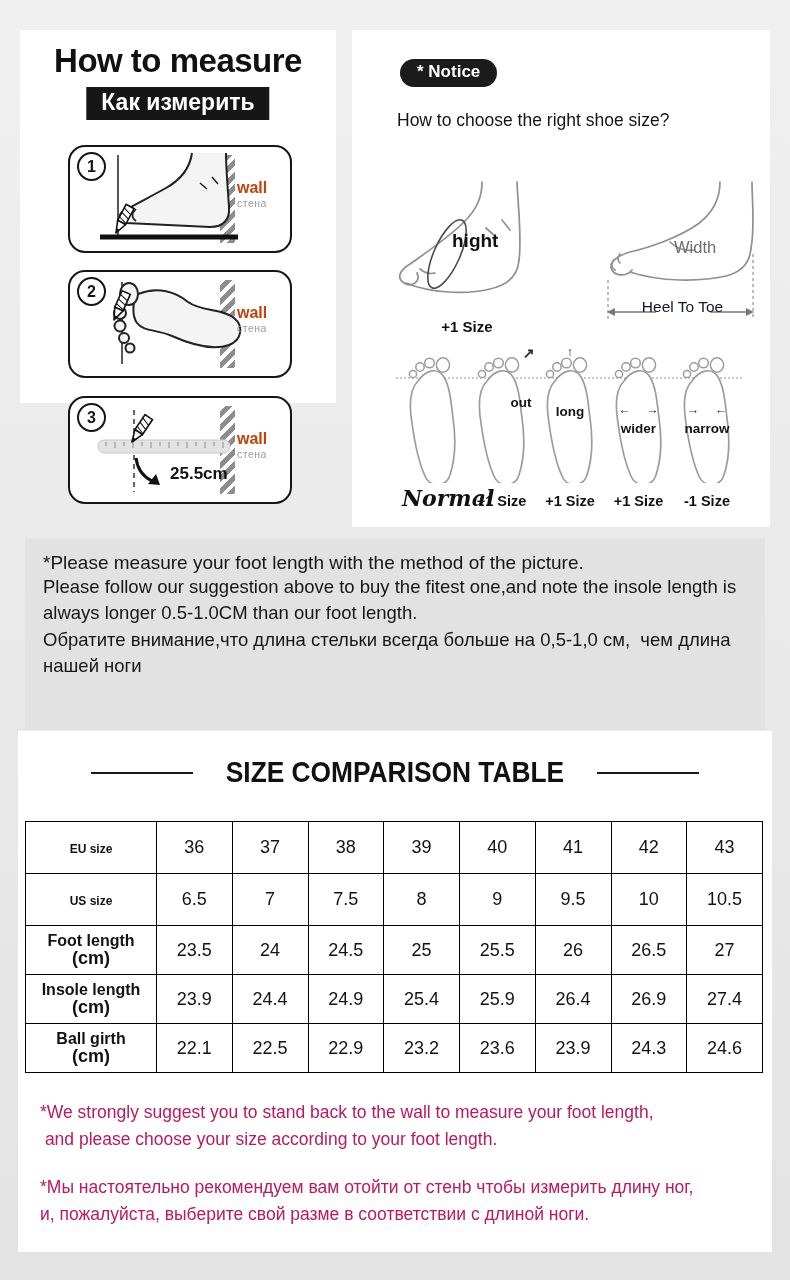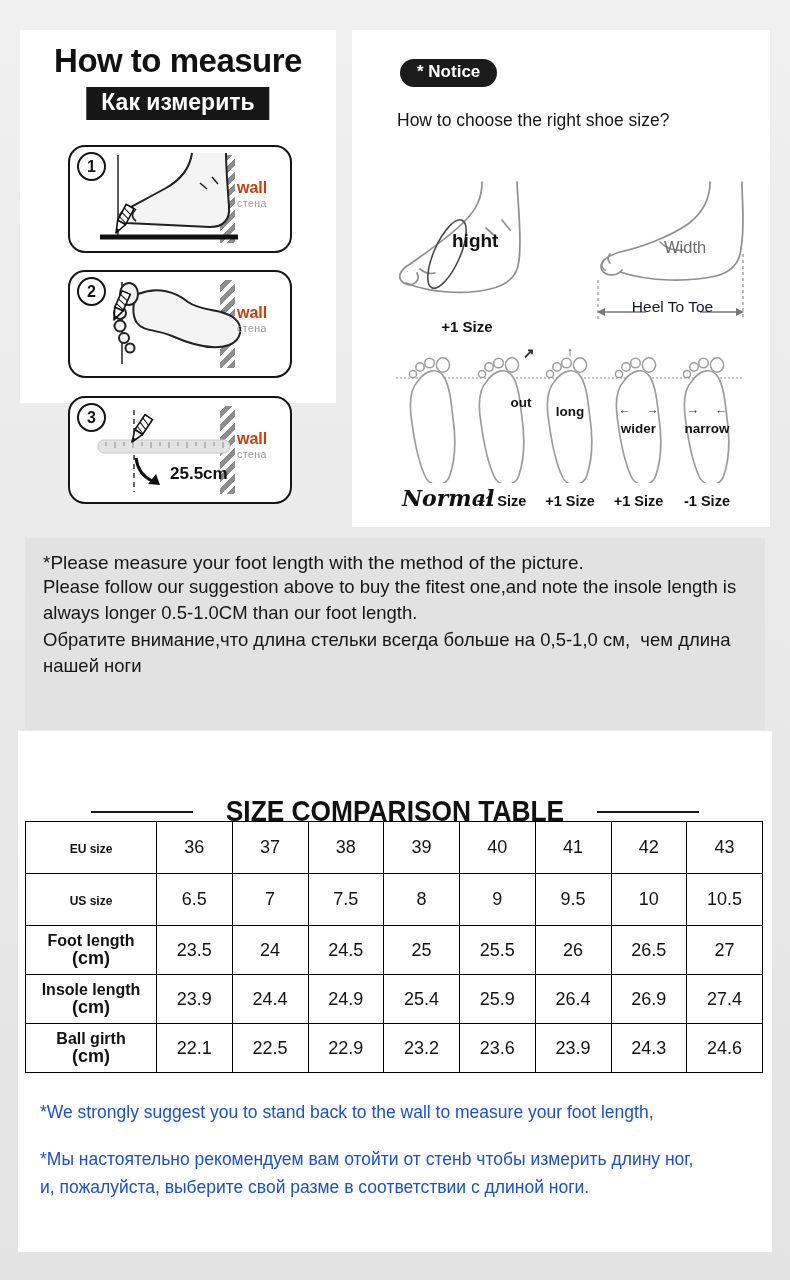--- a/index.html
+++ b/index.html
@@ -26,21 +26,21 @@
   .wall-en{display:block;font-size:16px;font-weight:700;color:#c2410c;}
   .wall-ru{display:block;font-size:10.5px;color:#9a9a9a;letter-spacing:.5px;margin-top:1px;}
   .measurement{position:absolute;left:100px;top:66px;font-size:17px;font-weight:600;color:#111;z-index:2;}
 
   
   .notice-pill{position:absolute;left:48px;top:29px;background:#1b1b1b;color:#fff;border-radius:14px;
     padding:3px 17px 5px;font-size:17px;font-weight:700;}
   .question{position:absolute;left:45px;top:80px;font-size:17.5px;color:#151515;}
   .fig{position:absolute;}
   .fig-hight{left:38px;top:150px;width:178px;height:160px;}
-  .fig-width{left:238px;top:150px;width:165px;height:160px;}
+  .fig-width{left:248px;top:150px;width:165px;height:160px;}
   .fig-label{position:absolute;font-weight:700;font-size:19px;color:#111;}
   .fig-hight .fig-label{left:62px;top:50px;}
   .fig-width .fig-label{left:74px;top:58px;font-weight:400;color:#6d6d6d;font-size:16.5px;}
   .fig-caption{position:absolute;width:100%;text-align:center;font-weight:700;font-size:15px;color:#111;}
   .fig-hight .fig-caption{top:138px;left:-12px;}
   .fig-width .fig-caption{top:118px;left:0;color:#0f172a;font-weight:400;font-size:15.5px;}
 
   .footprints{position:absolute;left:50px;top:305px;width:336px;height:200px;}
   .fp-dotted{position:absolute;left:-6px;right:-4px;top:42px;border-top:2px dotted #c7c7c7;}
   .fp-row{position:absolute;left:0;top:22px;width:100%;display:flex;justify-content:space-between;}
@@ -62,37 +62,37 @@
   
   .note-box{position:absolute;left:25px;top:538px;width:740px;height:192px;background:#e2e2e2;box-sizing:border-box;
     padding:14px 18px 0 18px;}
   .note-box p{margin:0;color:#161616;white-space:pre-wrap;}
   .nb1{font-size:19px;margin-top:4px;}
   .nb2{font-size:18.5px;line-height:1.42;margin-top:17px;}
   .nb3{font-size:18.5px;line-height:1.42;margin-top:15px;}
 
   
   .white-section{position:absolute;left:18px;top:731px;width:754px;height:521px;background:#fff;}
-  .table-heading{position:absolute;top:26px;left:0;width:100%;display:flex;align-items:center;justify-content:center;gap:22px;margin-top:39px;}
+  .table-heading{position:absolute;top:26px;left:0;width:100%;display:flex;align-items:center;justify-content:center;gap:22px;}
   .hline{width:102px;height:2px;background:#1a1a1a;}
   .heading-text{font-size:28px;font-weight:800;letter-spacing:0;color:#111;transform:scaleX(.94) scaleY(1.05);white-space:nowrap;}
 
   table.size-table{position:absolute;left:7px;top:90px;width:738px;border-collapse:collapse;table-layout:fixed;}
   .size-table td{border:1.6px solid #000;text-align:center;vertical-align:middle;color:#121212;padding:0;}
   .size-table tr:nth-child(1) td,.size-table tr:nth-child(2) td{height:51px;}
   .size-table tr:nth-child(n+3) td{height:48px;}
   td.rowhead{width:130px;font-weight:700;}
   .rowhead .main{font-size:12px;}
   .rowhead .main--sm{font-size:16px;}
   .rowhead .sub{display:block;font-size:18px;font-weight:700;margin-top:-2px;}
   .rowhead .sub:empty{display:none;}
   td.val{font-size:18px;font-weight:500;}
 
   .footer-notes{position:absolute;left:22px;top:368px;width:710px;}
-  .footer-notes p{margin:0;font-size:17.5px;line-height:1.57;color:#1d4ed8;white-space:pre-wrap;}
+  .footer-notes p{margin:0;font-size:17.5px;line-height:1.57;color:#be185d;white-space:pre-wrap;}
   .note-ru{margin-top:20px;}
 
   svg .sk{fill:none;stroke:#8f8f8f;stroke-width:1.7;stroke-linecap:round;}
   svg .ink{fill:#f4f4f4;stroke:#222;stroke-width:2;stroke-linejoin:round;}
 </style>
 </head>
 <body>
 
 <svg width="0" height="0" style="position:absolute" aria-hidden="true">
   <defs>
@@ -341,20 +341,21 @@
         <td class="val">23.9</td>
         <td class="val">24.3</td>
         <td class="val">24.6</td>
       </tr>
     </tbody>
       </table>
 
     <div class="footer-notes">
       <div class="note-en">
         <p>*We strongly suggest you to stand back to the wall to measure your foot length,</p>
+        <p> and please choose your size according to your foot length.</p>
       </div>
       <div class="note-ru">
         <p>*Мы настоятельно рекомендуем вам отойти от стенb чтобы измерить длину ног,</p>
         <p>и, пожалуйста, выберите свой разме в соответствии с длиной ноги.</p>
       </div>
     </div>
   </div>
 
 </div>
 

